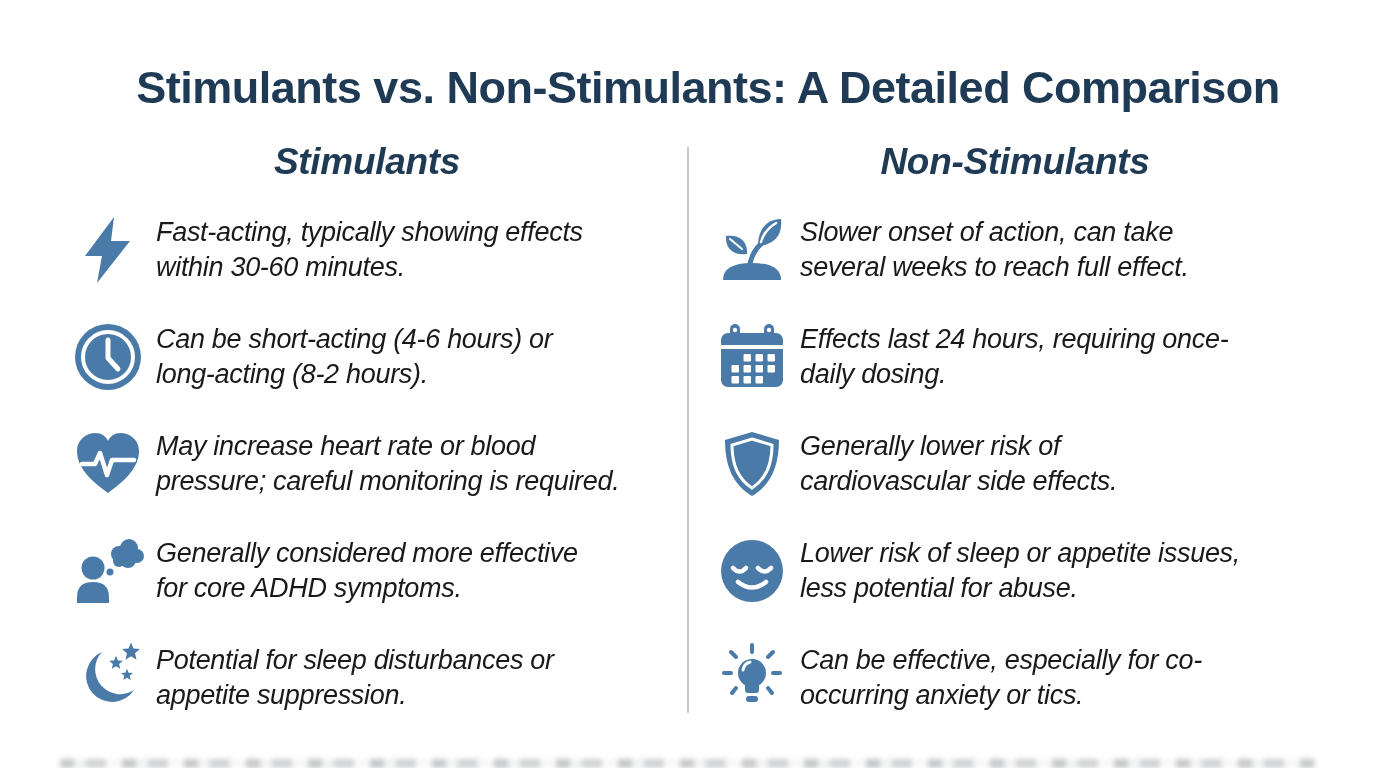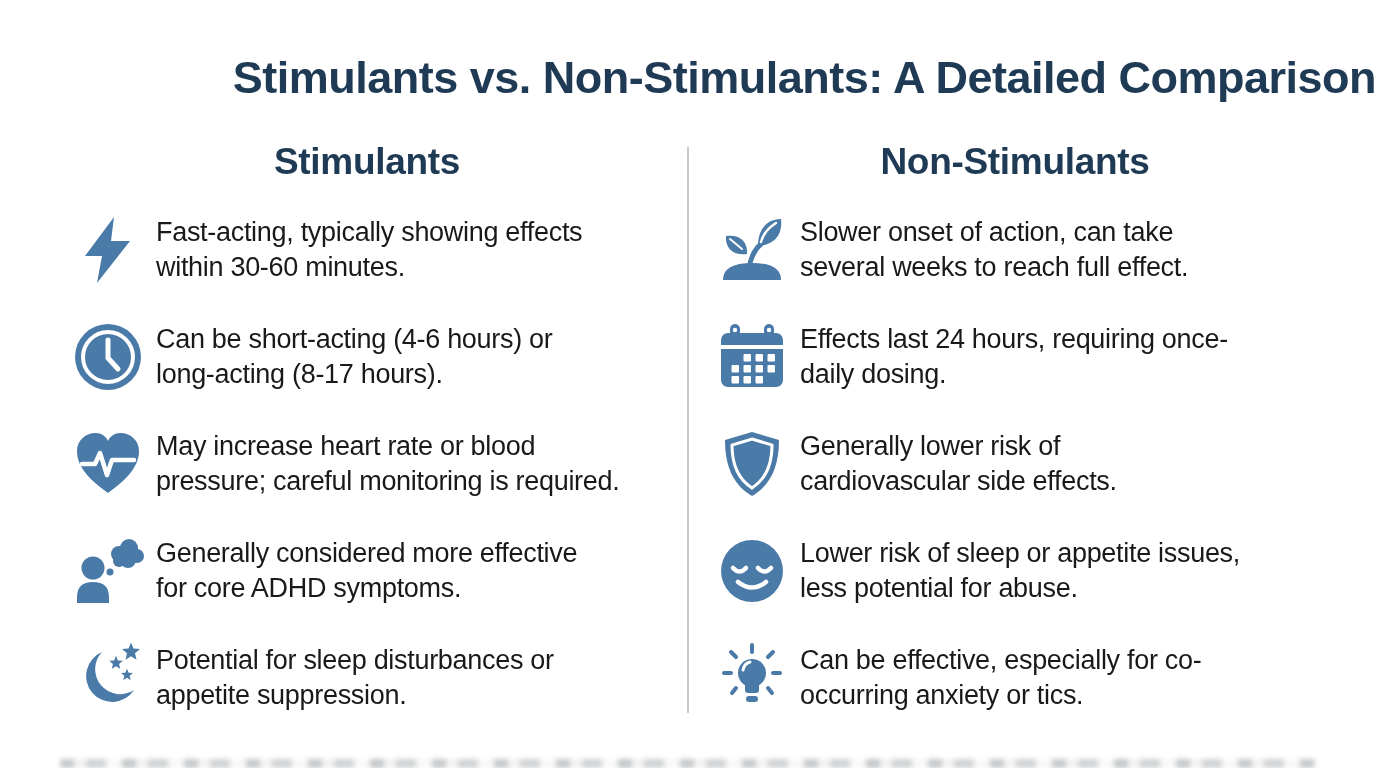--- a/index.html
+++ b/index.html
@@ -5,31 +5,32 @@
   html,body { margin:0; padding:0; background:#e9e9e9; }
   .canvas {
     position:relative;
     width:1376px; height:768px;
     margin:0 auto;
     background:#ffffff;
     overflow:hidden;
     font-family:"Liberation Sans", sans-serif;
   }
   .page-title {
-    margin:0;
+    margin:10px;
     position:absolute; top:52px; left:0; right:0;
-    text-align:right;
+    text-align:center;
     font-size:45px; font-weight:bold;
     letter-spacing:-0.5px;
     color:var(--navy,#1e3a54);
     padding-left:40px;
   }
   .cols {
     position:absolute; top:140px; left:0; right:0; bottom:0;
     display:flex;
+    font-style:italic;
   }
   .col { box-sizing:border-box; width:688px; }
   .col-left  { padding-left:72px;  padding-right:26px; }
   .col-right { padding-left:28px;  padding-right:62px; }
   .col-header {
     margin:0 0 30px 0;
     text-align:center;
     font-size:37px; font-weight:bold; line-height:1.2;
     letter-spacing:-0.3px;
     color:var(--navy,#1e3a54);
@@ -96,21 +97,21 @@
           </li>
           <li>
             <span class="icon">
               <svg viewBox="0 0 72 72">
                 <circle cx="36" cy="36" r="33" fill="currentColor"></circle>
                 <circle cx="36" cy="36" r="25" fill="none" stroke="#fff" stroke-width="4"></circle>
                 <path d="M36 19 V37 L46 48" fill="none" stroke="#fff" stroke-width="5" stroke-linecap="round" stroke-linejoin="round"></path>
               </svg>
             </span>
             <p class="item-text">Can be short-acting (4-6 hours) or
-long-acting (8-17 hours).</p>
+long-acting (8-2 hours).</p>
           </li>
           <li>
             <span class="icon">
               <svg viewBox="0 0 72 72">
                 <path fill="currentColor" d="M36 65 C12 48 5 35 5 23 C5 12 14 5 23.5 5 C29.5 5 34 8.5 36 13 C38 8.5 42.5 5 48.5 5 C58 5 67 12 67 23 C67 35 60 48 36 65 Z"></path>
                 <polyline points="10,36 23,36 28,25 35,47 40,32 62,32" fill="none" stroke="#fff" stroke-width="4.5" stroke-linejoin="round" stroke-linecap="round"></polyline>
               </svg>
             </span>
             <p class="item-text">May increase heart rate or blood
 pressure; careful monitoring is required.</p>

